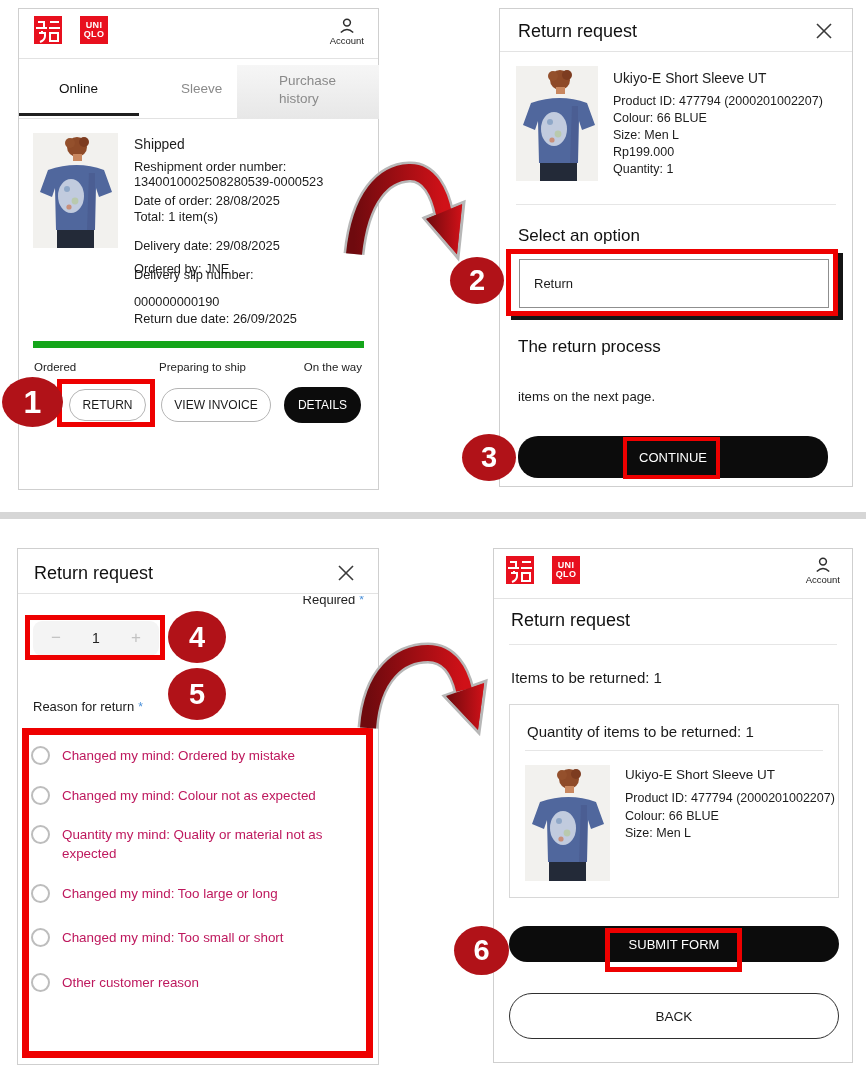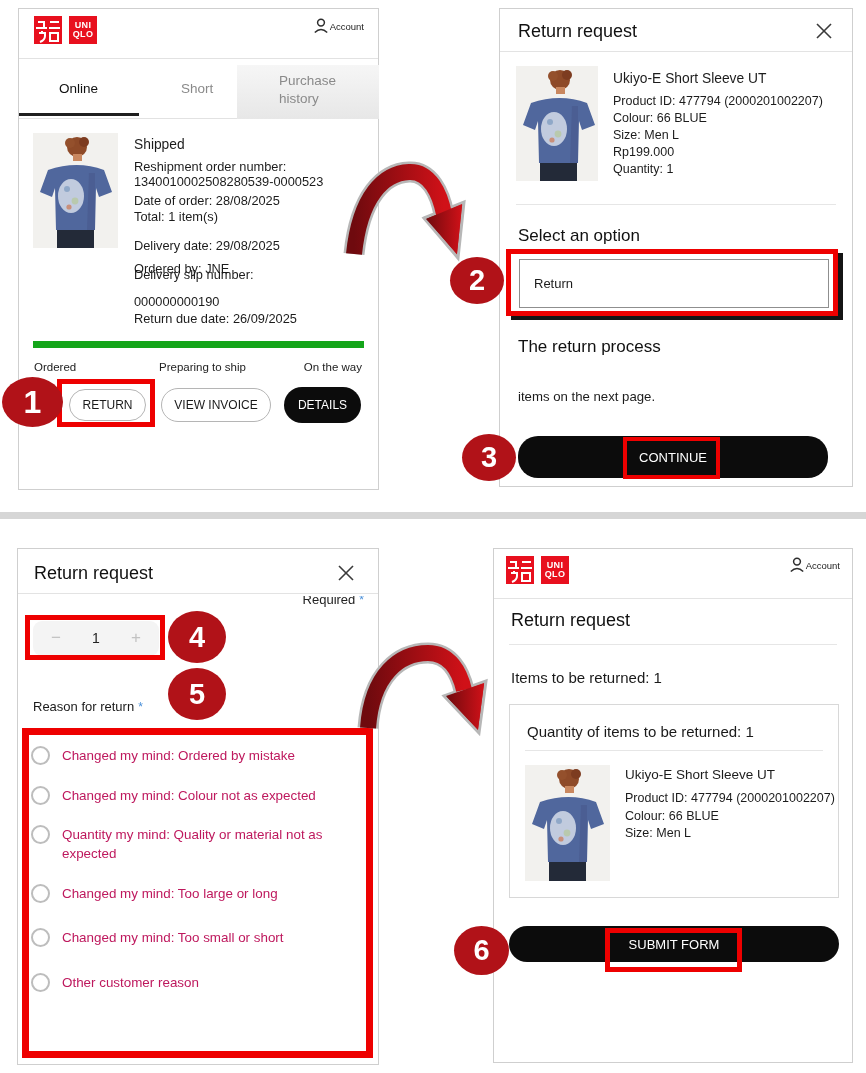--- a/index.html
+++ b/index.html
@@ -6,24 +6,24 @@
   body{position:relative;width:866px;height:1073px;overflow:hidden;
        font-family:"Liberation Sans","DejaVu Sans",sans-serif;color:#1a1a1a;}
   .panel{position:absolute;background:#fff;border:1px solid #cfcfcf;box-sizing:border-box;}
   #panel-order{left:18px;top:8px;width:361px;height:482px;}
   #panel-modal{left:499px;top:8px;width:354px;height:479px;}
   #panel-reason{left:17px;top:548px;width:362px;height:517px;}
   #panel-confirm{left:493px;top:548px;width:360px;height:515px;}
   #mid-band{position:absolute;left:0;top:512px;width:866px;height:7px;background:#d6d6d6;}
   .abs{position:absolute;}
   
-  .logo-row{position:absolute;display:flex;gap:7px;}
+  .logo-row{position:absolute;display:flex;gap:18px;}
   .tile{width:28px;height:28px;background:#e8101e;display:flex;align-items:center;justify-content:center;}
   .tile-txt{color:#fff;font-weight:bold;font-size:9px;line-height:9.5px;letter-spacing:.4px;text-align:center;}
-  .account{position:absolute;display:flex;flex-direction:row;align-items:center;gap:1px;}
+  .account{position:absolute;display:flex;flex-direction:column;align-items:center;gap:1px;}
   .account-label{font-size:9.5px;color:#222;}
   
   .tabs{position:absolute;left:0;top:49px;width:100%;height:61px;border-top:1px solid #e2e2e2;border-bottom:1px solid #e2e2e2;box-sizing:border-box;}
   .tab{position:absolute;font-size:13.5px;}
   .tab-online{left:40px;top:22px;color:#111;}
   .tab-store{left:162px;top:22px;color:#8a8a8a;}
   .ph-block{position:absolute;left:218px;top:6px;width:142px;height:54px;background:linear-gradient(#f6f6f6,#e7e7e7);}
   .ph-text{position:absolute;left:42px;top:7px;font-size:13.5px;line-height:18px;color:#8a8a8a;}
   .online-underline{position:absolute;left:0;top:54px;width:120px;height:3px;background:#1f1f1f;}
   
@@ -128,21 +128,21 @@
   </div>
 
   <div class="tabs">
     <div class="ph-block">
       <div class="ph-text">
         <div>Purchase</div>
         <div>history</div>
       </div>
     </div>
     <div class="tab tab-online">Online</div>
-    <div class="tab tab-store">Short</div>
+    <div class="tab tab-store">Sleeve</div>
     <div class="online-underline"></div>
   </div>
 
   <div class="thumb" style="left:14px;top:124px;width:85px;height:115px;">
     <svg width="85" height="116">
         <use href="#shirt-guy"></use>
       </svg>
   </div>
   <div class="line" style="left:115px;top:128px;font-size:13.8px;">Shipped</div>
   <div class="line" style="left:115px;top:150px;">Reshipment order number:</div>
@@ -276,20 +276,21 @@
           <use href="#shirt-guy"></use>
         </svg>
     </div>
     <div class="pline" style="left:115px;top:62px;font-size:13.5px;">Ukiyo-E Short Sleeve UT</div>
     <div class="pline" style="left:115px;top:86px;">Product ID: 477794 (2000201002207)</div>
     <div class="pline" style="left:115px;top:104px;">Colour: 66 BLUE</div>
     <div class="pline" style="left:115px;top:121px;">Size: Men L</div>
   </div>
 
   <div class="pill dark" style="left:15px;top:377px;width:330px;height:36px;font-size:13px;border-radius:26px;">SUBMIT FORM</div>
+  <div class="pill" style="left:15px;top:444px;width:330px;height:46px;font-size:13.5px;border-radius:23px;border-color:#2f2f2f;">BACK</div>
 </div>
 
 <div id="mid-band"></div>
 
 <div class="hl" style="left:57px;top:379px;width:98px;height:48px;"></div>
 <div class="hl" style="left:506px;top:249px;width:332px;height:67px;box-shadow:5px 4px 0 #141414;"></div>
 <div class="hl" style="left:623px;top:437px;width:97px;height:42px;border-width:4px;"></div>
 <div class="hl" style="left:25px;top:615px;width:140px;height:45px;"></div>
 <div class="hl" style="left:22px;top:728px;width:351px;height:330px;border-width:7px;"></div>
 <div class="hl" style="left:605px;top:928px;width:137px;height:44px;"></div>

